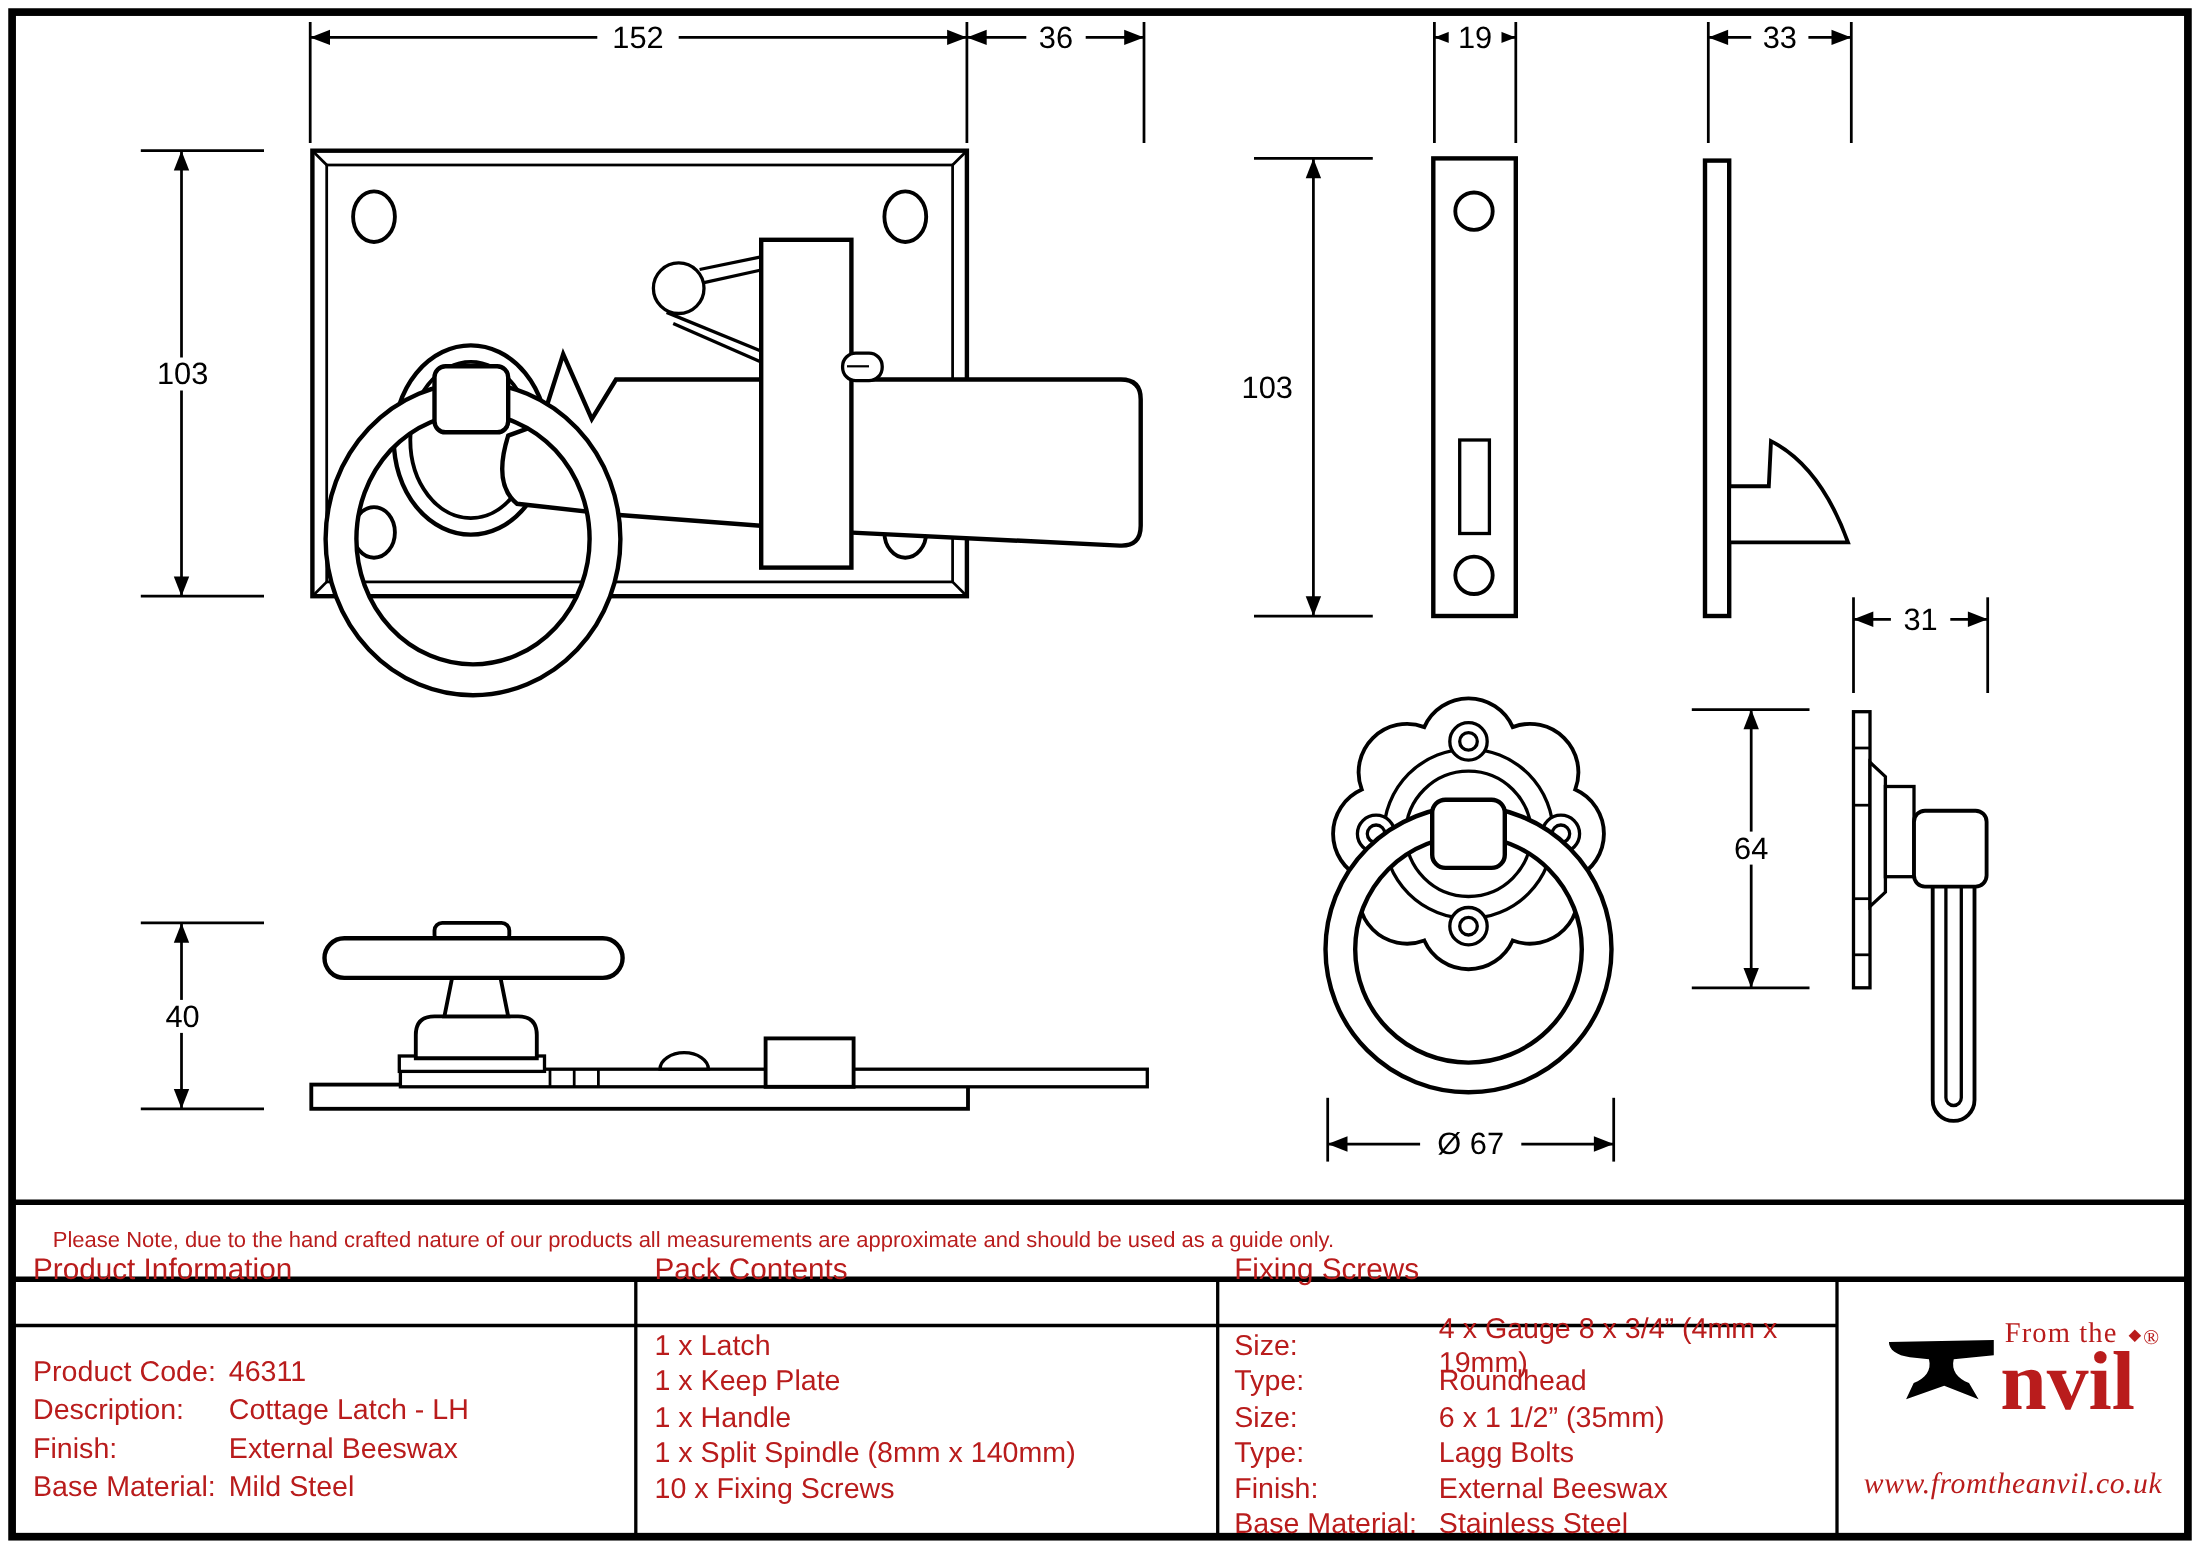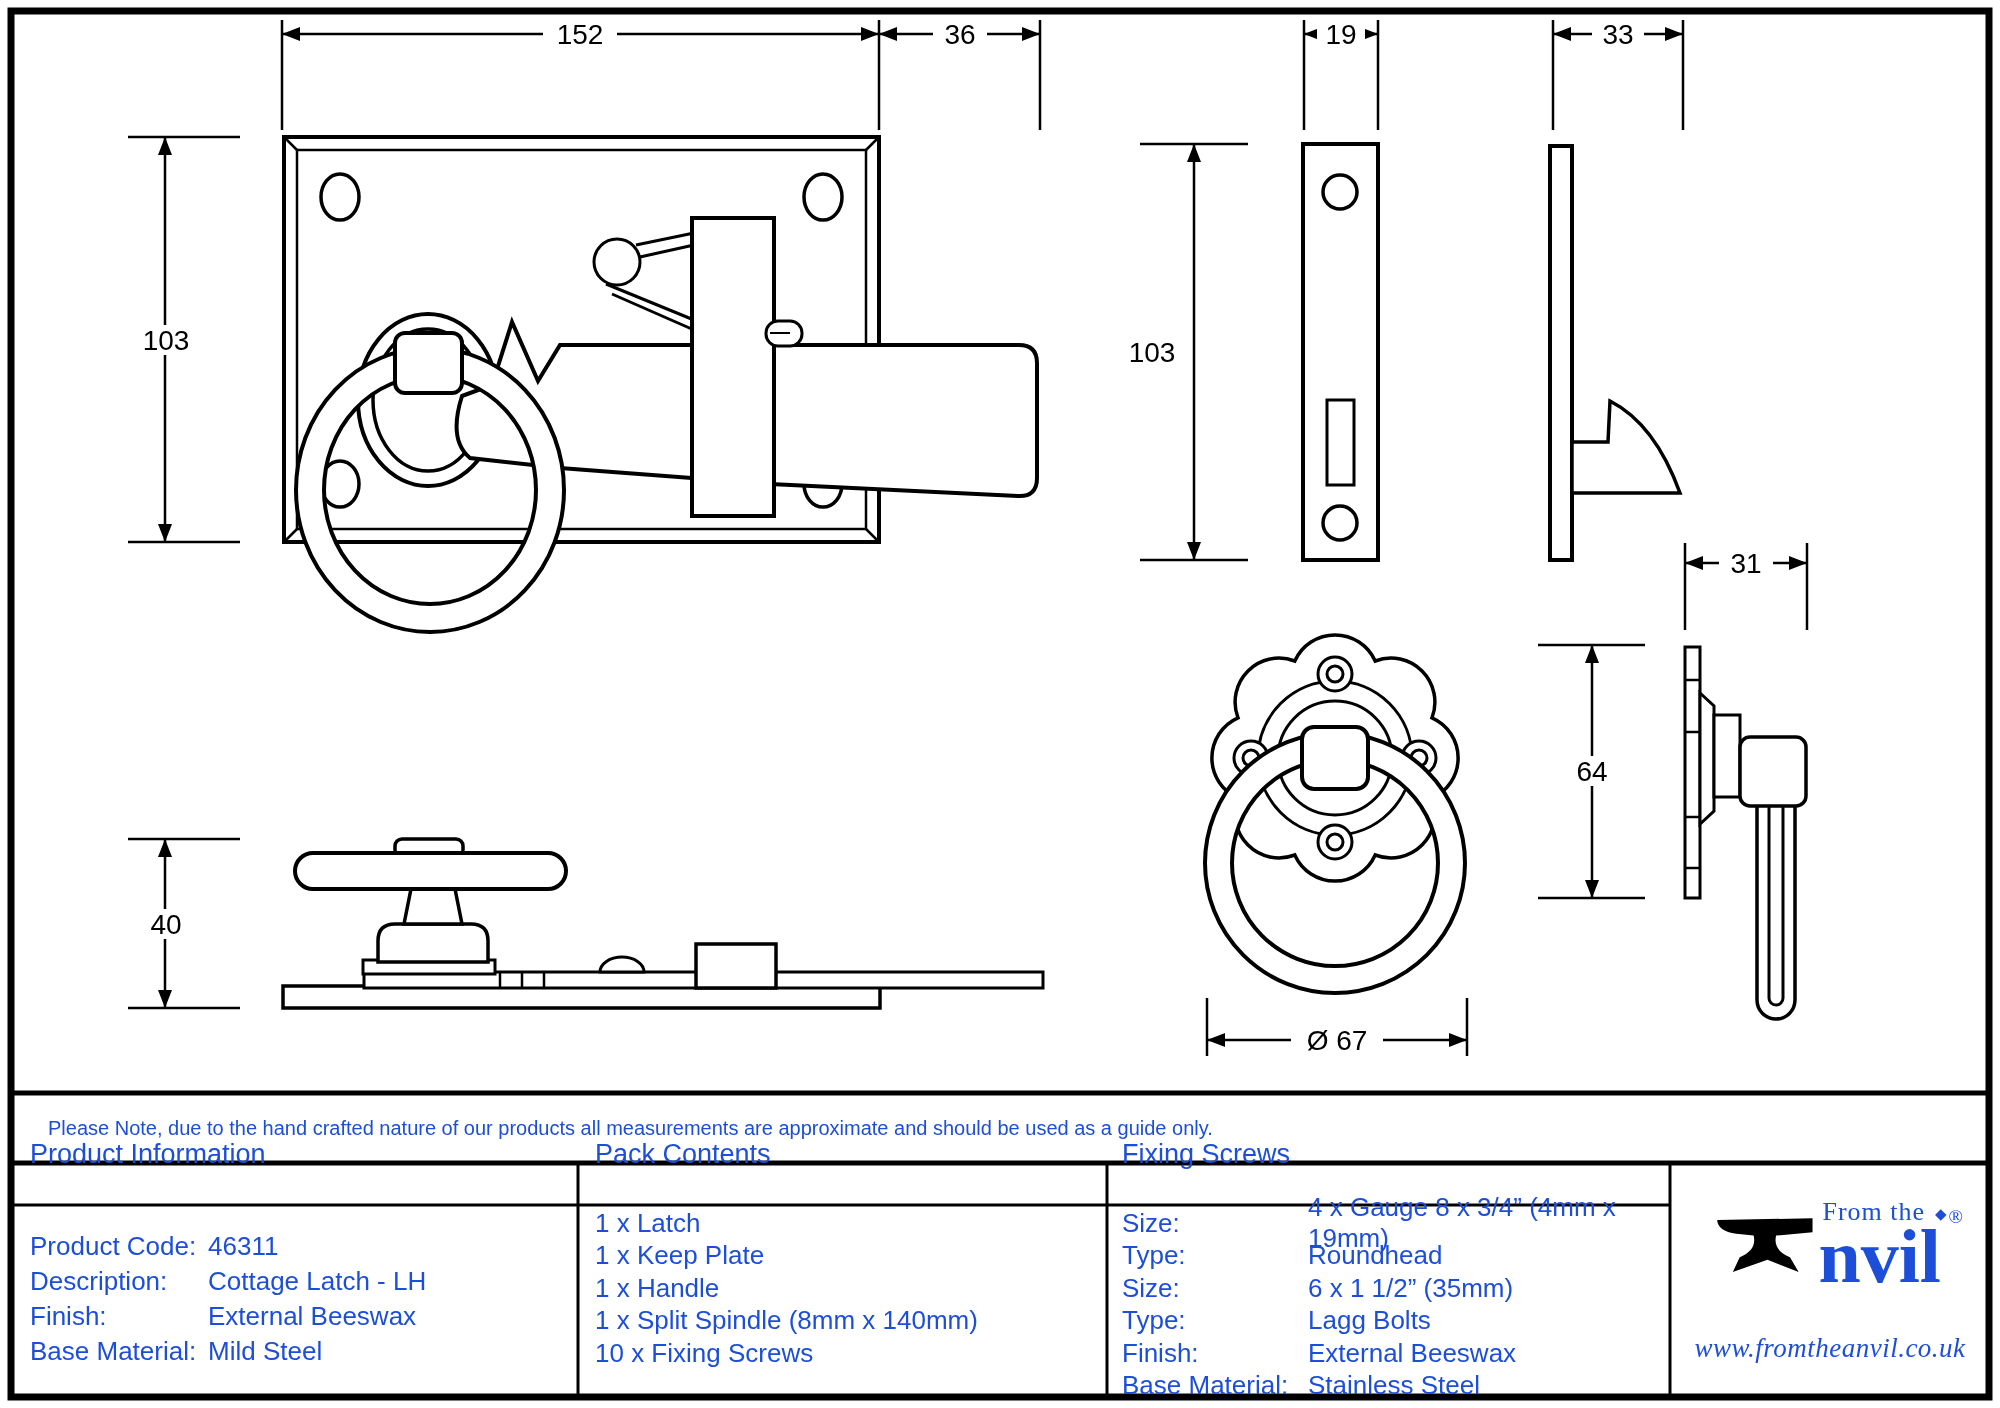--- a/index.html
+++ b/index.html
@@ -1,17 +1,17 @@
 <!DOCTYPE html>
 <html><head>
 <meta charset="utf-8">
 <style>
   html,body{margin:0;padding:0;background:#ffffff;}
   #stage{position:relative;width:2000px;height:1408px;background:#ffffff;overflow:hidden;
-         font-family:"Liberation Sans", sans-serif;color:#1d4ed8;}
+         font-family:"Liberation Sans", sans-serif;color:#b91c1c;}
   #linework{position:absolute;left:0;top:0;}
   .abs{position:absolute;}
   .dimtext{font-family:"Liberation Sans", sans-serif;font-size:28px;fill:#000;}
   .note{left:26px;top:1093px;width:1960px;height:70px;display:flex;align-items:center;
         padding-left:22px;font-size:20px;}
   .thead{top:1133px;height:42px;display:flex;align-items:center;font-size:27px;}
   .cell{font-size:26px;}
   .trow{display:flex;align-items:flex-end;height:35px;}
   .tlabel-pi{width:178px;flex:none;}
   .tlabel-fx{width:186px;flex:none;}

